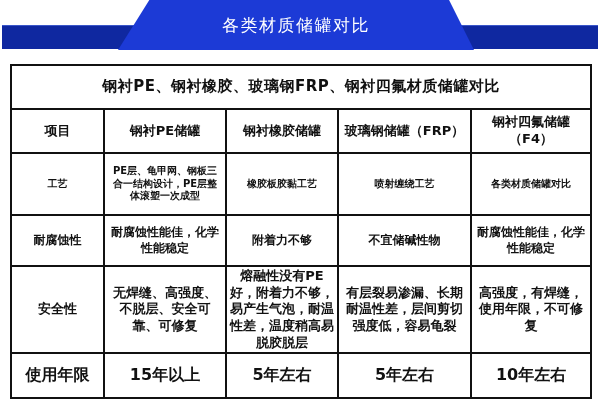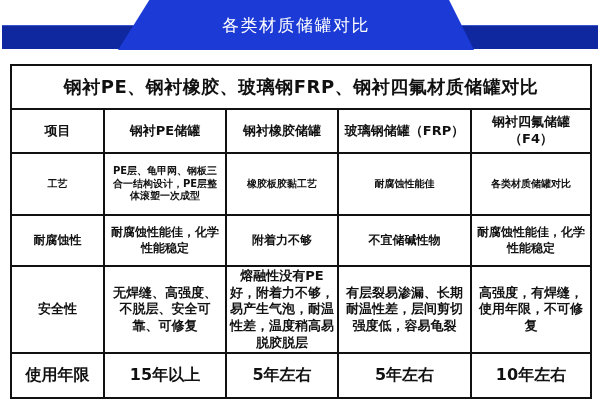--- a/index.html
+++ b/index.html
@@ -58,21 +58,21 @@
     border: 2px solid var(--border-color, #111111);
     color: var(--text-color, #111111);
     text-align: center;
     vertical-align: middle;
     padding: 1px 3px;
     font-weight: bold;
     line-height: 1.28;
   }
   .title-cell {
     height: 40px;
-    font-size: 18px;
+    font-size: 15px;
     letter-spacing: 0.5px;
   }
   tr.hdr th { height: 40px; font-size: 13px; }
   td.rowlabel { font-size: 13px; }
   tr.r-craft  td { height: 58px; font-size: 10px; text-align: center; }
   tr.r-corr   td { height: 47px; font-size: 12px; }
   tr.r-safety td { height: 76px; font-size: 13px; }
   tr.r-life   td { height: 41px; font-size: 16px; }
 </style>
 </head>
@@ -102,21 +102,21 @@
         <th>项目</th>
         <th>钢衬PE储罐</th>
         <th>钢衬橡胶储罐</th>
         <th>玻璃钢储罐（FRP）</th>
         <th>钢衬四氟储罐（F4）</th>
       </tr>
       <tr class="r-craft">
         <td class="rowlabel">工艺</td>
         <td>PE层、龟甲网、钢板三合一结构设计，PE层整体滚塑一次成型</td>
         <td>橡胶板胶黏工艺</td>
-        <td>耐腐蚀性能佳</td>
+        <td>喷射缠绕工艺</td>
         <td>各类材质储罐对比</td>
       </tr>
       <tr class="r-corr">
         <td class="rowlabel">耐腐蚀性</td>
         <td>耐腐蚀性能佳，化学性能稳定</td>
         <td>附着力不够</td>
         <td>不宜储碱性物</td>
         <td>耐腐蚀性能佳，化学性能稳定</td>
       </tr>
       <tr class="r-safety">

